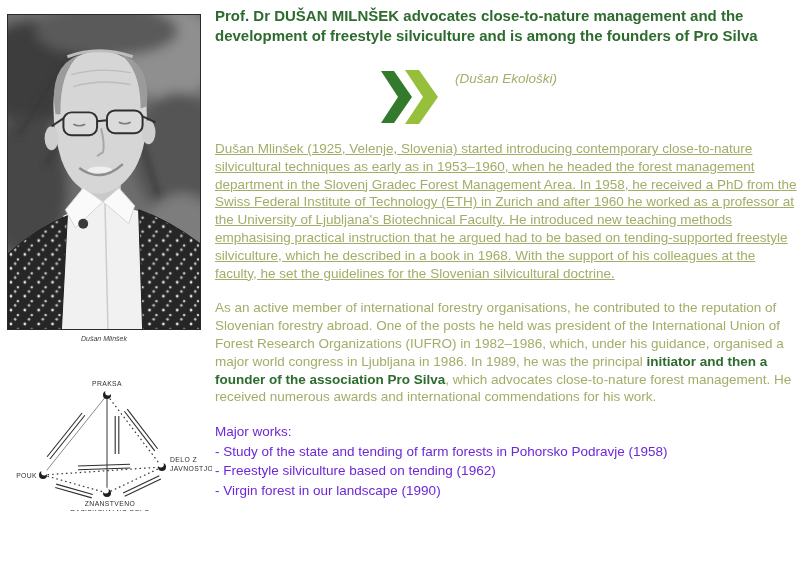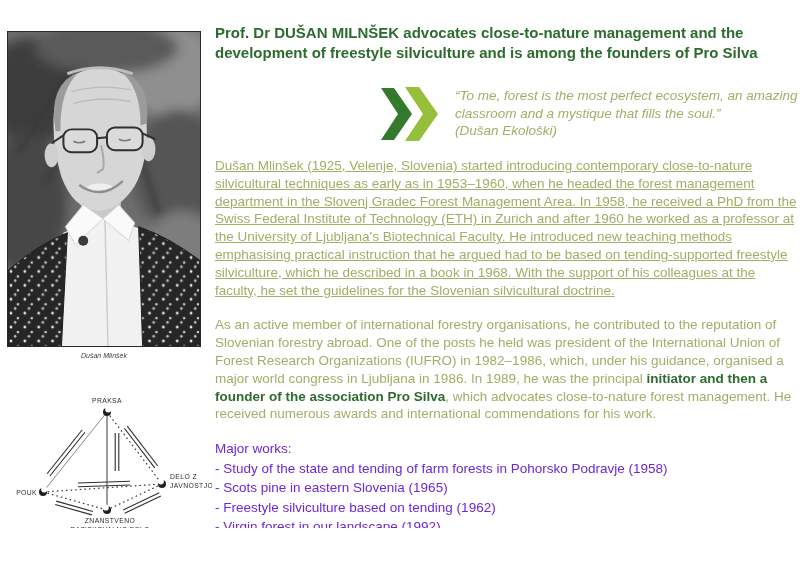--- a/index.html
+++ b/index.html
@@ -1,18 +1,18 @@
 <!DOCTYPE html>
 <html><head>
 <meta charset="utf-8">
 <style>
   html,body { margin:0; padding:0; background:#fff; }
   .page {
     position:relative; width:800px; height:511px; background:#ffffff;
-    font-family:"Liberation Sans", sans-serif; overflow:hidden;margin-top:17px;
+    font-family:"Liberation Sans", sans-serif; overflow:hidden;
   }
 
   
   .photo {
     position:absolute; left:7px; top:14px; width:194px; height:316px;
     border:1px solid #2a2a2a; box-sizing:border-box; overflow:hidden;
   }
   .photo svg { display:block; width:100%; height:100%; }
   .photo-caption {
     position:absolute; left:7px; top:335px; width:194px;
@@ -197,33 +197,31 @@
 
   <div class="content">
     <h1 class="title">Prof. Dr DUŠAN MILNŠEK advocates close-to-nature management and the development of freestyle silviculture and is among the founders of Pro Silva</h1>
 
     <div class="quote-row">
       <svg class="chevrons" viewBox="0 0 64 54">
         <polygon points="0,1 13,1 31,27 13,53 0,53 17,27" fill="#337a2c"></polygon>
         <polygon points="24,0 38,0 57,27 38,54 24,54 42,27" fill="#96c03c"></polygon>
       </svg>
       <div class="quote-text">
-        <span>“To me, forest is the most perfect ecosystem, an amazing classroom and a mystique that fills the soul.”</span>
         <div>(Dušan Ekološki)</div>
       </div>
     </div>
 
     <p class="body p1">Dušan Mlinšek (1925, Velenje, Slovenia) started introducing contemporary close-to-nature silvicultural techniques as early as in 1953–1960, when he headed the forest management department in the Slovenj Gradec Forest Management Area. In 1958, he received a PhD from the Swiss Federal Institute of Technology (ETH) in Zurich and after 1960 he worked as a professor at the University of Ljubljana's Biotechnical Faculty. He introduced new teaching methods emphasising practical instruction that he argued had to be based on tending-supported freestyle silviculture, which he described in a book in 1968.  With the support of his colleagues at the faculty, he set the guidelines for the Slovenian silvicultural doctrine.</p>
 
     <p class="body p2"><span>As an active member of international forestry organisations, he contributed to the reputation of Slovenian forestry abroad. One of the posts he held was president of the International Union of Forest Research Organizations (IUFRO) in 1982–1986, which, under his guidance, organised a major world congress in Ljubljana in 1986. In 1989, he was the principal </span><span class="bold-green">initiator and then a founder of the association Pro Silva</span><span>, which advocates close-to-nature forest management. He received numerous awards and international commendations for his work.</span></p>
 
     <div class="works">
       <div class="heading">Major works:</div>
       <ul>
         <li>- Study of the state and tending of farm forests in Pohorsko Podravje (1958)</li>
-        <li>- Scots pine in eastern Slovenia (1965)</li>
         <li>- Freestyle silviculture based on tending (1962)</li>
-        <li>- Virgin forest in our landscape (1992)</li>
+        <li>- Virgin forest in our landscape (1990)</li>
       </ul>
     </div>
   </div>
 
 </div>
 
 </body></html>

